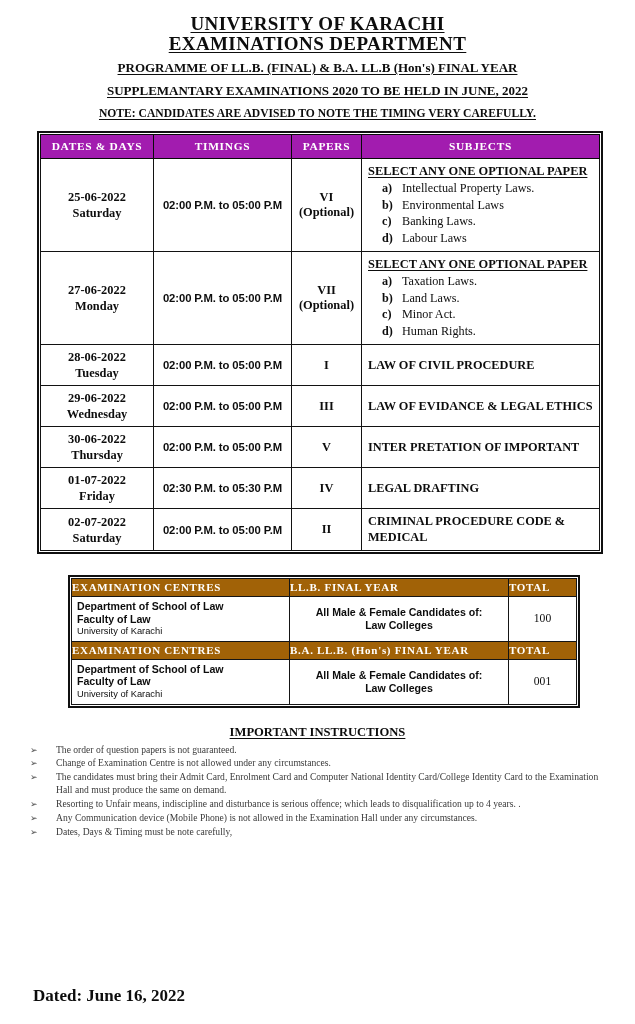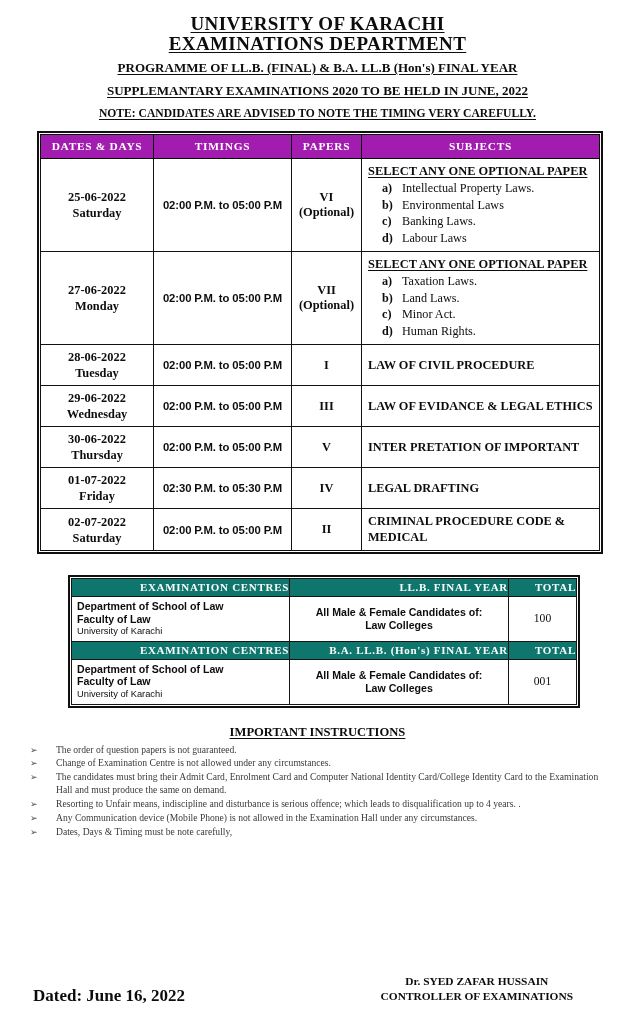--- a/index.html
+++ b/index.html
@@ -152,27 +152,27 @@
   }
   table.centres {
     width: 100%;
     border-collapse: collapse;
     table-layout: fixed;
   }
   table.centres td {
     border: 1.3px solid #151515;
   }
   .centres-head td {
-    background: #0f766e;
+    background: #a16207;
     color: #ffffff;
     font-family: "Liberation Serif", serif;
     font-weight: bold;
     font-size: 11px;
     letter-spacing: 0.7px;
-    text-align: right;
+    text-align: left;
     padding: 2px 0 3px 0;
     border-color: #0a0a0a;
   }
   .ccol-centre { width: 218px; }
   .ccol-total  { width: 68px; }
   td.centre-body {
     font-family: Liberation Sans, sans-serif;
     font-weight: bold;
     font-size: 10.6px;
     line-height: 12.6px;
@@ -492,17 +492,13 @@
       <span class="itext">Any Communication device (Mobile Phone) is not allowed in the Examination Hall under any circumstances.</span>
     </li>
     <li>
       <span class="arrow">➢</span>
       <span class="itext">Dates, Days &amp; Timing must be note carefully,</span>
     </li>
   </ul>
 
 <div class="footer">
   <div class="footer-date">Dated: June 16, 2022</div>
-  <div class="footer-sign">
-    <div>Dr. SYED ZAFAR HUSSAIN</div>
-    <div>CONTROLLER OF EXAMINATIONS</div>
-  </div>
 </div>
 
 </body></html>

